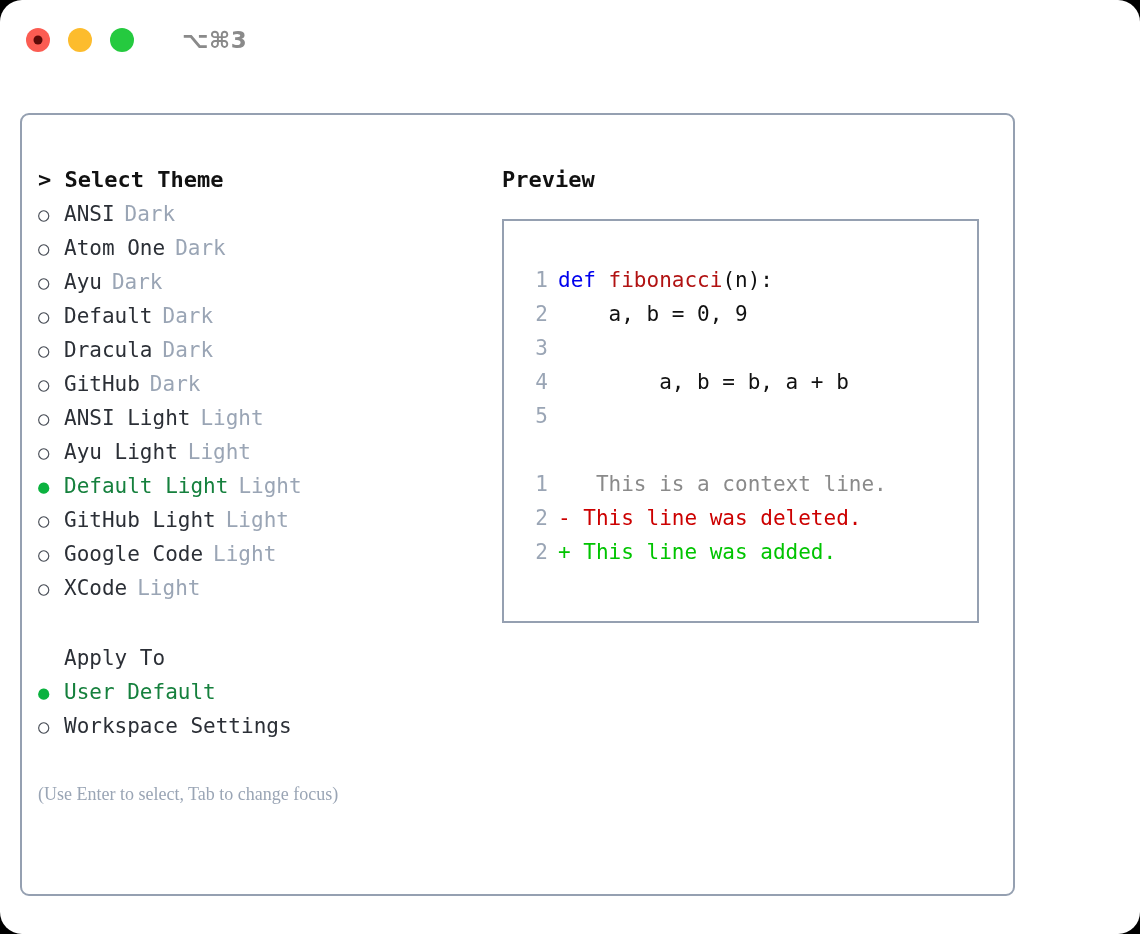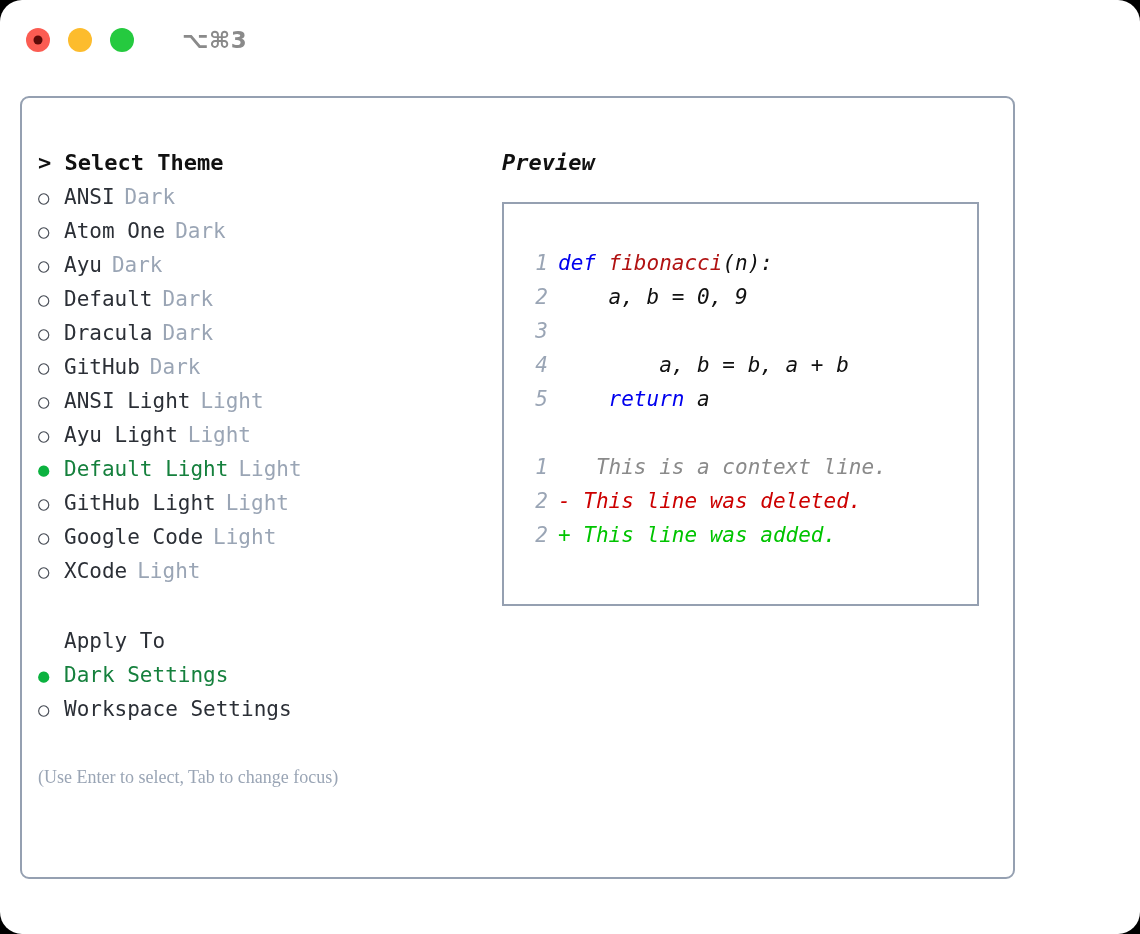--- a/index.html
+++ b/index.html
@@ -63,21 +63,21 @@
     font-size: 23px;
     font-weight: bold;
     letter-spacing: 0.5px;
     font-family: "DejaVu Sans", "Liberation Sans", sans-serif;
   }
 
   
   .card {
     position: absolute;
     left: 20px;
-    top: 96px;
+    top: 113px;
     width: 995px;
     height: 783px;
     border: 2px solid #95a0b1;
     border-radius: 9px;
     box-sizing: border-box;
     background: #ffffff;
   }
 
   .columns {
     position: absolute;
@@ -137,21 +137,20 @@
     width: 410px;
     font-family: Liberation Serif, serif;
   }
 
   
   .right-col {
     position: absolute;
     left: 480px;
     top: 48px;
     width: 500px;
-    font-style: italic;
   }
   .preview-title {
     font-size: 22px;
     font-weight: bold;
     color: #111111;
     line-height: 34px;
     margin-bottom: 22px;
     white-space: pre;
   }
   .preview-box {
@@ -219,37 +218,37 @@
             <div class="row"><span class="marker">○</span><span class="row-label">GitHub Light</span><span class="row-tag">Light</span></div>
             <div class="row"><span class="marker">○</span><span class="row-label">Google Code</span><span class="row-tag">Light</span></div>
             <div class="row"><span class="marker">○</span><span class="row-label">XCode</span><span class="row-tag">Light</span></div>
           </div>
 
         <div class="section-gap"></div>
 
         <div class="apply-header">Apply To</div>
 
         <div id="apply-list">
-            <div class="row selected"><span class="marker sel">●</span><span class="row-label">Dark Settings</span></div>
+            <div class="row selected"><span class="marker sel">●</span><span class="row-label">User Default</span></div>
             <div class="row"><span class="marker">○</span><span class="row-label">Workspace Settings</span></div>
           </div>
 
         <div class="hint">(Use Enter to select, Tab to change focus)</div>
       </div>
 
       <div class="right-col">
         <div class="preview-title">Preview</div>
 
         <div class="preview-box">
           <div id="code-block">
               <div class="code-line"><span class="lineno">1</span><span class="code-text"><span class="tok-kw">def </span><span class="tok-fn">fibonacci</span><span class="tok-pl">(n):</span></span></div>
               <div class="code-line"><span class="lineno">2</span><span class="code-text"><span class="tok-pl">    a, b = 0, 9</span></span></div>
               <div class="code-line"><span class="lineno">3</span></div>
               <div class="code-line"><span class="lineno">4</span><span class="code-text"><span class="tok-pl">        a, b = b, a + b</span></span></div>
-              <div class="code-line"><span class="lineno">5</span><span class="code-text"><span class="tok-pl">    </span><span class="tok-kw">return</span><span class="tok-pl"> a</span></span></div>
+              <div class="code-line"><span class="lineno">5</span></div>
             </div>
           <div class="blank-line"></div>
           <div id="diff-block">
               <div class="code-line"><span class="lineno">1</span><span class="code-text diff-ctx"> </span><span class="code-text diff-ctx">  This is a context line.</span></div>
               <div class="code-line"><span class="lineno">2</span><span class="code-text diff-del">-</span><span class="code-text diff-del"> This line was deleted.</span></div>
               <div class="code-line"><span class="lineno">2</span><span class="code-text diff-add">+</span><span class="code-text diff-add"> This line was added.</span></div>
             </div>
         </div>
       </div>
 

